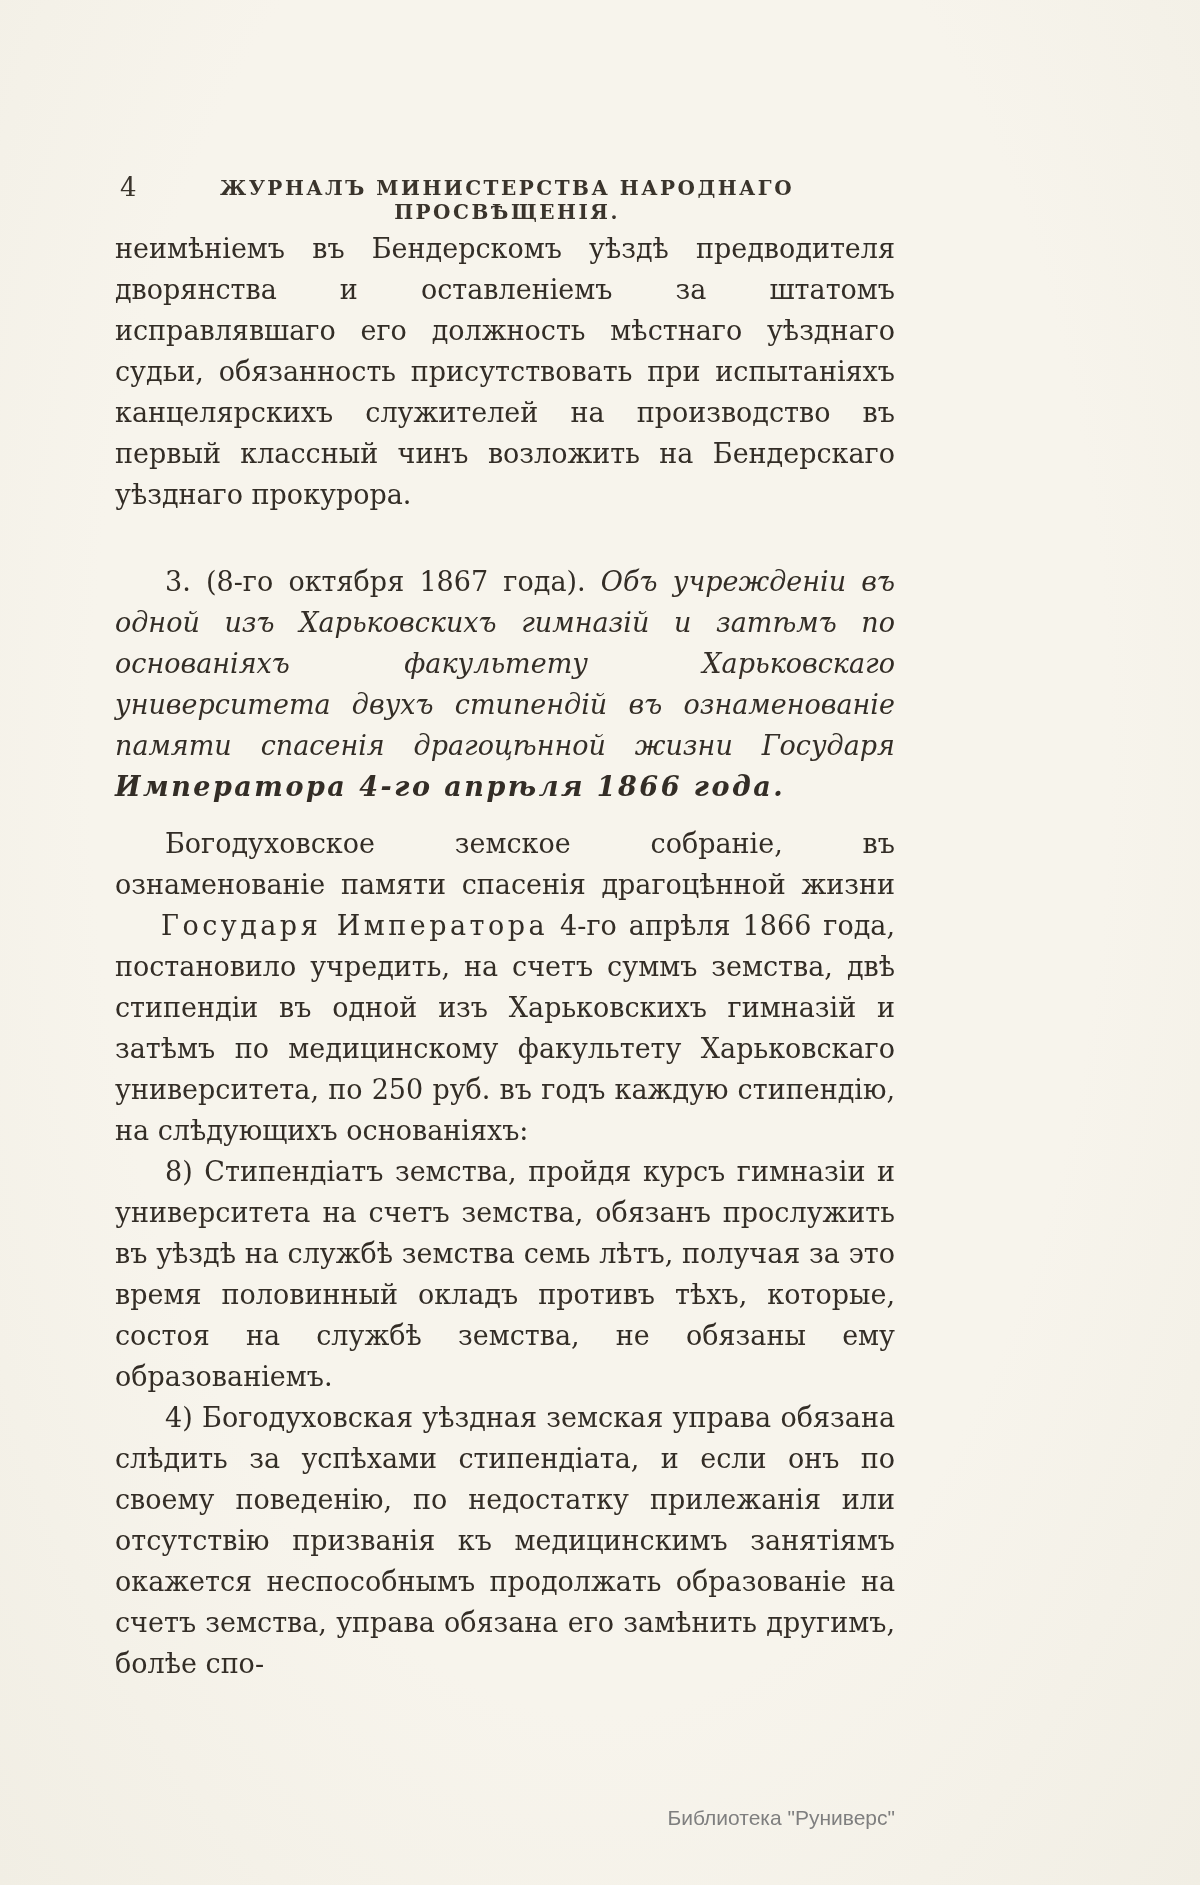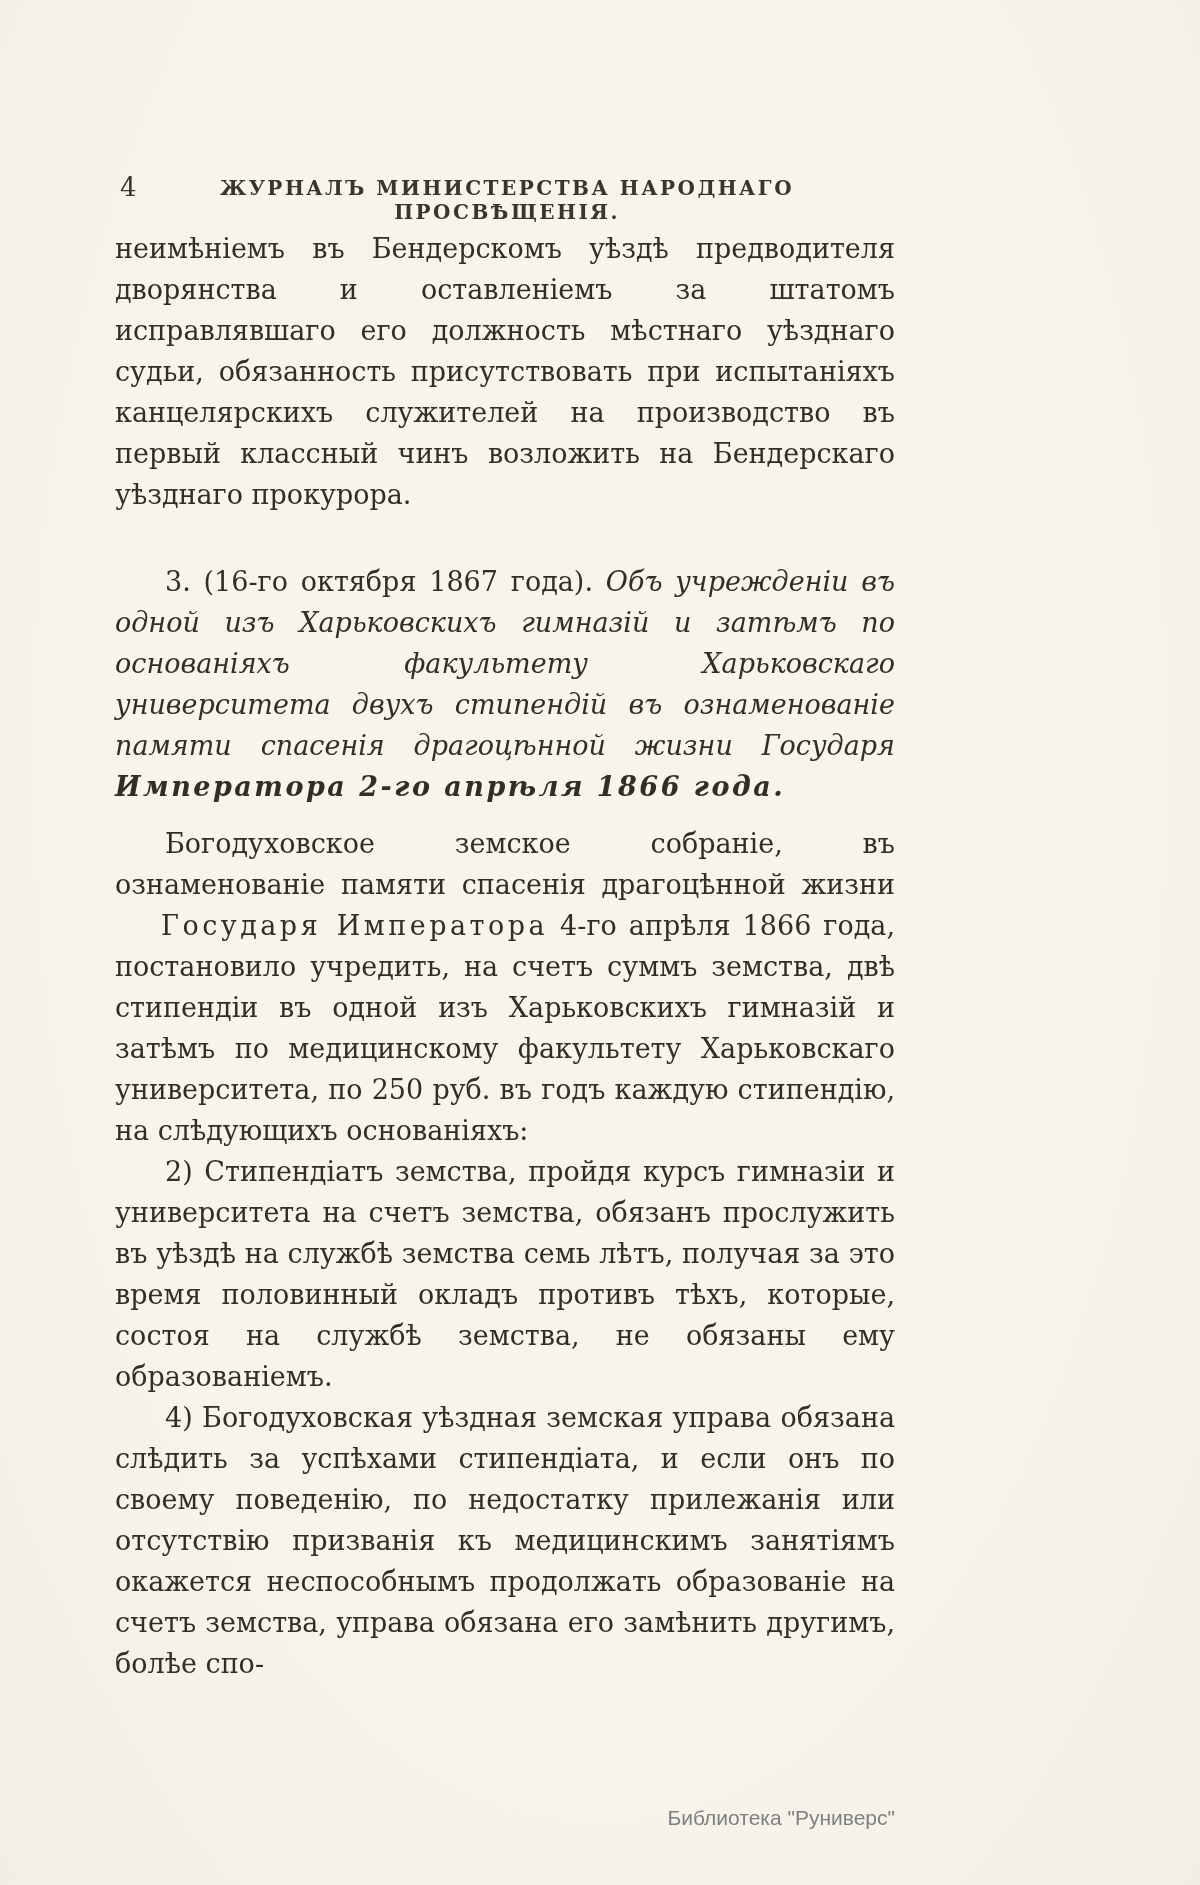--- a/index.html
+++ b/index.html
@@ -88,21 +88,21 @@
 
 <div class="page">
 
   <div class="header-row">
     <span class="page-num">4</span>
     <span class="running-title">ЖУРНАЛЪ МИНИСТЕРСТВА НАРОДНАГО ПРОСВѢЩЕНІЯ.</span>
   </div>
 
   <div class="text-block" id="text-block">
       <p class="para body no-indent"><span class="seg-normal">неимѣніемъ въ Бендерскомъ уѣздѣ предводителя дворянства и оставленіемъ за штатомъ исправлявшаго его должность мѣстнаго уѣзднаго судьи, обязанность присутствовать при испытаніяхъ канцелярскихъ служителей на производство въ первый классный чинъ возложить на Бендерскаго уѣзднаго прокурора.</span></p>
-      <p class="para heading"><span class="seg-normal">3. (16-го октября 1867 года). </span><span class="seg-italic">Объ учрежденіи въ одной изъ Харьковскихъ гимназій и затѣмъ по основаніяхъ факультету Харьковскаго университета двухъ стипендій въ ознаменованіе памяти спасенія драгоцѣнной жизни Государя </span><span class="seg-italic-spaced">Императора 2-го апрѣля 1866 года.</span></p>
+      <p class="para heading"><span class="seg-normal">3. (8-го октября 1867 года). </span><span class="seg-italic">Объ учрежденіи въ одной изъ Харьковскихъ гимназій и затѣмъ по основаніяхъ факультету Харьковскаго университета двухъ стипендій въ ознаменованіе памяти спасенія драгоцѣнной жизни Государя </span><span class="seg-italic-spaced">Императора 4-го апрѣля 1866 года.</span></p>
       <p class="para body"><span class="seg-normal">Богодуховское земское собраніе, въ ознаменованіе памяти спасенія драгоцѣнной жизни </span><span class="seg-spaced">Государя Императора</span><span class="seg-normal"> 4-го апрѣля 1866 года, постановило учредить, на счетъ суммъ земства, двѣ стипендіи въ одной изъ Харьковскихъ гимназій и затѣмъ по медицинскому факультету Харьковскаго университета, по 250 руб. въ годъ каждую стипендію, на слѣдующихъ основаніяхъ:</span></p>
-      <p class="para body"><span class="seg-normal">2) Стипендіатъ земства, пройдя курсъ гимназіи и университета на счетъ земства, обязанъ прослужить въ уѣздѣ на службѣ земства семь лѣтъ, получая за это время половинный окладъ противъ тѣхъ, которые, состоя на службѣ земства, не обязаны ему образованіемъ.</span></p>
+      <p class="para body"><span class="seg-normal">8) Стипендіатъ земства, пройдя курсъ гимназіи и университета на счетъ земства, обязанъ прослужить въ уѣздѣ на службѣ земства семь лѣтъ, получая за это время половинный окладъ противъ тѣхъ, которые, состоя на службѣ земства, не обязаны ему образованіемъ.</span></p>
       <p class="para body"><span class="seg-normal">4) Богодуховская уѣздная земская управа обязана слѣдить за успѣхами стипендіата, и если онъ по своему поведенію, по недостатку прилежанія или отсутствію призванія къ медицинскимъ занятіямъ окажется неспособнымъ продолжать образованіе на счетъ земства, управа обязана его замѣнить другимъ, болѣе спо-</span></p>
     </div>
 
   <div class="watermark">Библиотека "Руниверс"</div>
 
 </div>
 
 </body></html>

